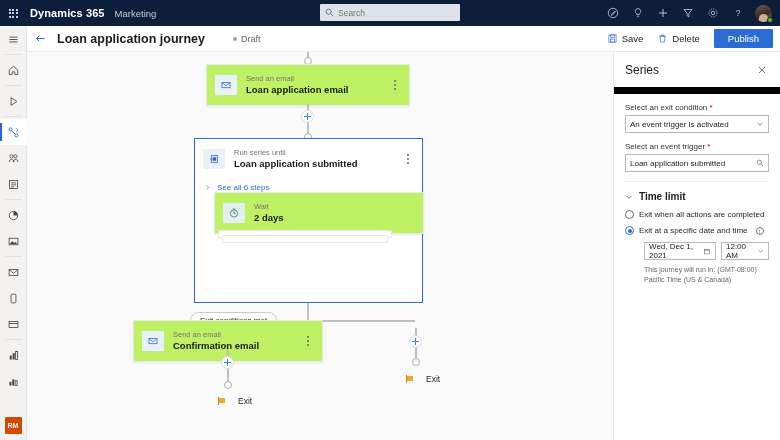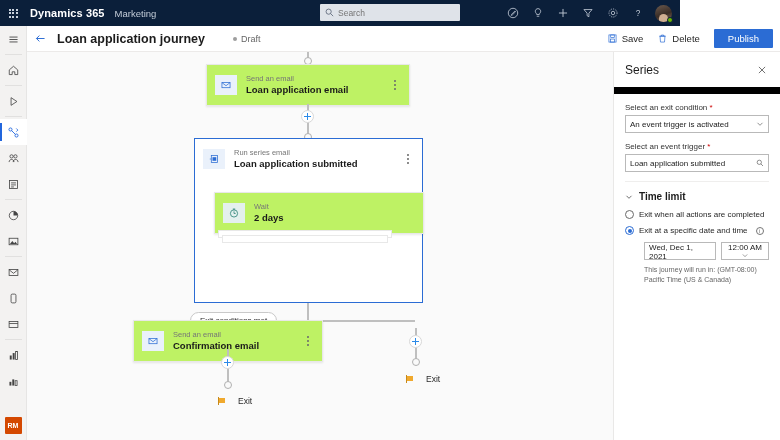--- a/index.html
+++ b/index.html
@@ -6,21 +6,21 @@
   html, body {
     width: 780px; height: 440px;
     font-family: "Liberation Sans", sans-serif;
     background: #ffffff;
     overflow: hidden;
   }
   .app { position: relative; width: 780px; height: 440px; }
 
   
   .topbar {
-    position: absolute; left: 0; top: 0; width: 680px; height: 26px;
+    position: absolute; left: 0; top: 0; width: 780px; height: 26px;
     background: #0b1f3a; display: flex; align-items: center;
   }
   .waffle {
     width: 26px; height: 26px; display: flex; align-items: center; justify-content: center;
   }
   .waffle-grid { display: grid; grid-template-columns: repeat(3,2px); grid-gap: 1.5px; }
   .waffle-grid i { width: 2px; height: 2px; background: #c7d0dc; display: block; }
   .brand { color: #fff; font-size: 11px; font-weight: bold; margin-left: 4px; letter-spacing: .1px; }
   .brand-sub { color: #c3ccd8; font-size: 9.5px; margin-left: 10px; }
   .searchwrap {
@@ -182,21 +182,21 @@
   .divider { height: 1px; background: #efeeed; margin: 4px 0 9px 0; }
   .radio-row { display: flex; align-items: center; gap: 5px; margin-bottom: 7px; cursor: pointer; }
   .radio {
     width: 9px; height: 9px; border-radius: 50%; border: 1px solid #6a6a6a; flex: 0 0 auto;
     display: flex; align-items: center; justify-content: center;
   }
   .radio.on { border-color: #2b6cd4; }
   .radio.on::after { content: ""; width: 4px; height: 4px; border-radius: 50%; background: #2b6cd4; }
   .radio-row .lbl { font-size: 8px; color: #262626; }
   .dtrow { display: flex; gap: 5px; margin: 2px 0 5px 19px; }
-  .dt { height: 18px; border: 1px solid #b9b9b9; display: flex; align-items: center; padding: 0 4px; cursor: pointer; flex-direction: column; }
+  .dt { height: 18px; border: 1px solid #b9b9b9; display: flex; align-items: center; padding: 0 4px; cursor: pointer; }
   .dt .val { font-size: 8px; color: #202020; }
   .dt.date { width: 85px; }
   .dt.time { width: 56px; }
   .tznote { font-size: 7px; color: #666; line-height: 9.5px; margin-left: 19px; }
   .infoi {
     width: 8px; height: 8px; border-radius: 50%; border: 1px solid #767676;
     font-size: 6px; color: #767676; display: inline-flex; align-items: center; justify-content: center;
     line-height: 1; margin-left: 3px;
   }
 </style>
@@ -431,30 +431,36 @@
     <div class="series-box" style="left:167px; top:86px; width:229px; height:165px;">
       <div class="series-head">
         <div class="card-ico">
           <svg width="12" height="12" viewBox="0 0 16 16">
             <rect x="4.4" y="3.4" width="8.4" height="9.2" fill="none" stroke="#2b6cd4" stroke-width="1"></rect>
             <rect x="6" y="5.6" width="5" height="4.8" fill="#2b6cd4"></rect>
             <line x1="2.4" y1="8" x2="4" y2="8" stroke="#2b6cd4" stroke-width="1"></line>
           </svg>
         </div>
         <div class="card-txt">
-          <div class="card-sub">Run series email</div>
+          <div class="card-sub">Run series until</div>
           <div class="card-title">Loan application submitted</div>
         </div>
         <div class="kebab">
             <i></i>
             <i></i>
             <i></i>
           </div>
       </div>
 
+      <div class="see-all">
+        <svg width="7" height="7" viewBox="0 0 16 16">
+          <path d="M5.6 2.8 L10.8 8 L5.6 13.2" fill="none" stroke="#2b6cd4" stroke-width="1.4"></path>
+        </svg>
+        <span>See all 6 steps</span>
+      </div>
 
       <div class="card inner-card">
         <div class="card-ico teal">
           <svg width="12" height="12" viewBox="0 0 16 16">
             <circle cx="8" cy="8.6" r="4.8" fill="none" stroke="#1d7a6c" stroke-width="1"></circle>
             <path d="M8 5.8 V8.6 H10.2" fill="none" stroke="#1d7a6c" stroke-width="1"></path>
             <line x1="6.4" y1="2.8" x2="9.6" y2="2.8" stroke="#1d7a6c" stroke-width="1.2"></line>
           </svg>
         </div>
         <div class="card-txt">

